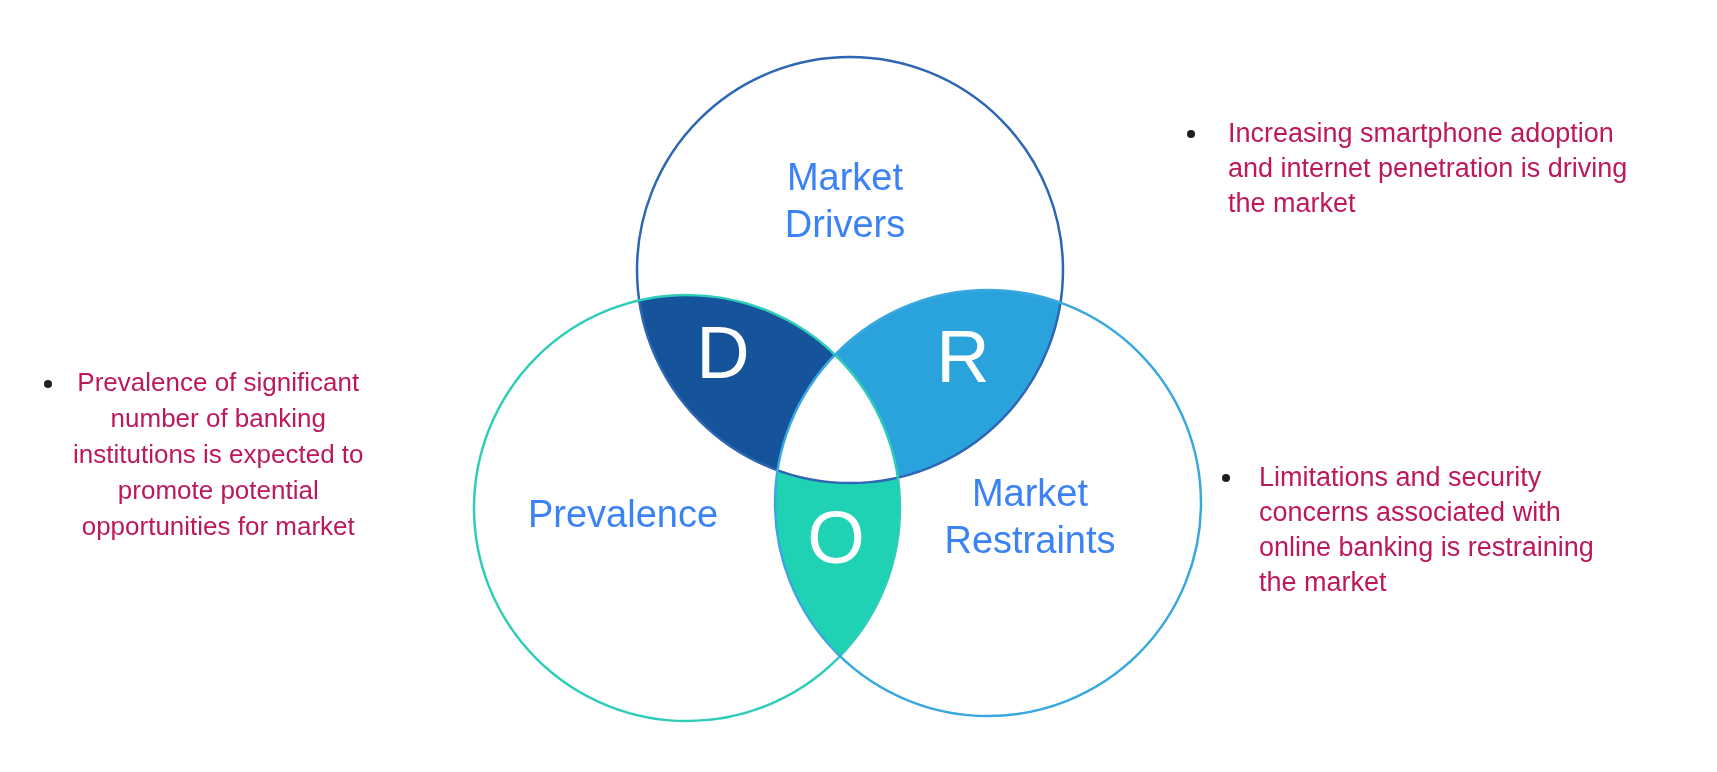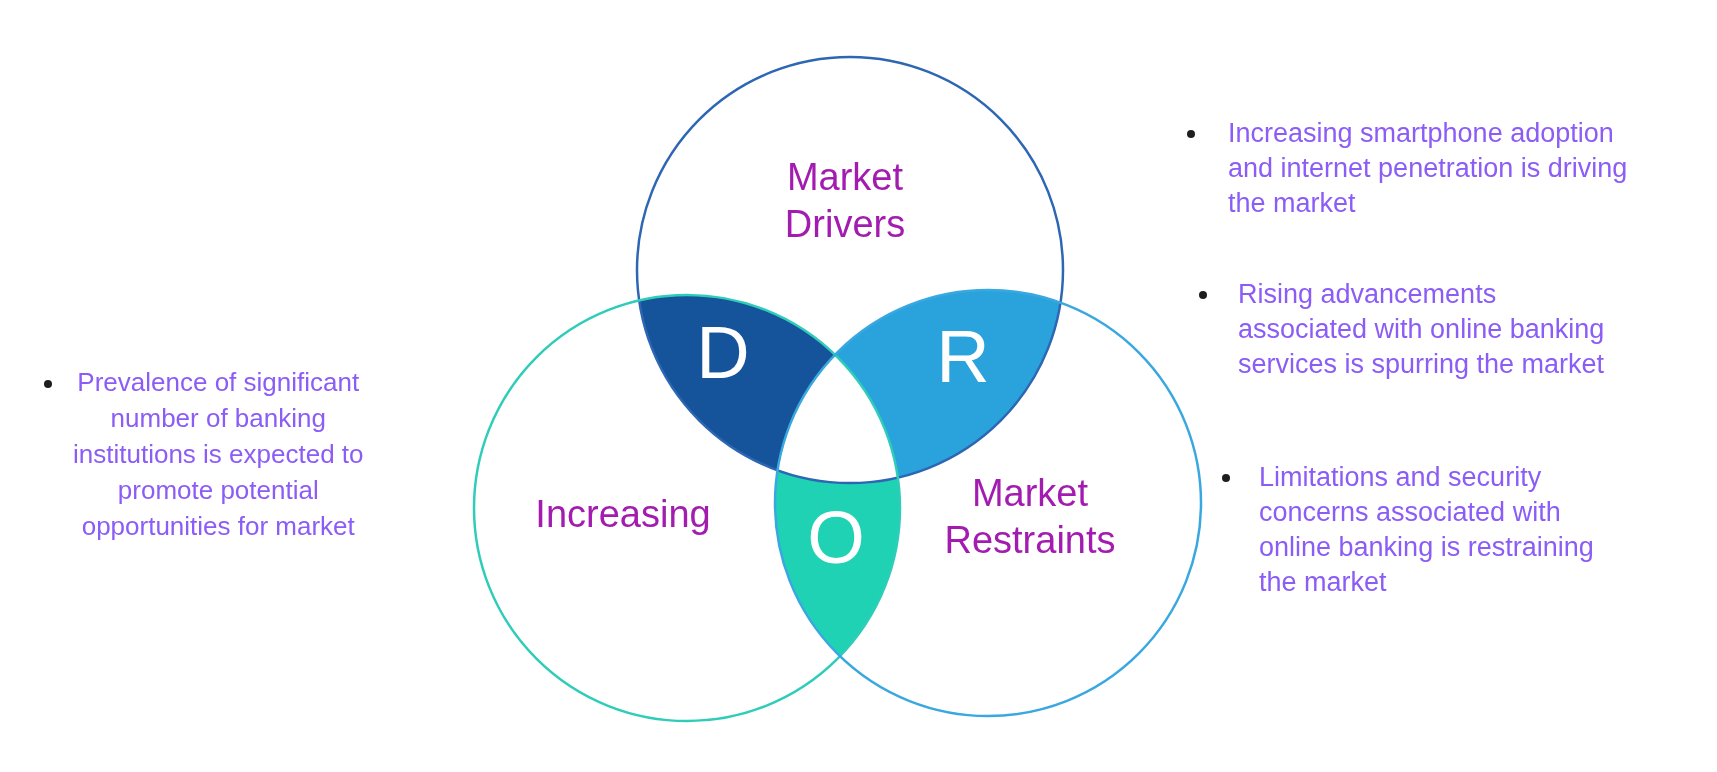--- a/index.html
+++ b/index.html
@@ -31,37 +31,37 @@
   .lens-letter {
     font-size: 74px;
     font-weight: 400;
     color: #ffffff;
     line-height: 1;
   }
   .circle-label {
     font-size: 38px;
     line-height: 47px;
     text-align: center;
-    color: #a21caf;
+    color: #3b82f6;
   }
   .note {
     position: absolute;
     display: flex;
     align-items: flex-start;
   }
   .note .dot {
     flex: 0 0 auto;
     width: 8px;
     height: 8px;
     border-radius: 50%;
     background: #1e1e1e;
   }
   .note .note-text {
     white-space: pre-line;
-    color: #8b5cf6;
+    color: #be185d;
   }
   .note-left .note-text {
     font-size: 26px;
     line-height: 36px;
     text-align: center;
   }
   .note-right .note-text {
     font-size: 27px;
     line-height: 35px;
   }
@@ -111,46 +111,40 @@
     <circle cx="687" cy="508" r="213" fill="none" stroke-width="2.5" stroke="#2fcdb9"></circle>
     <circle cx="988" cy="503" r="213" fill="none" stroke-width="2.5" stroke="#3aa8e0"></circle>
   </svg>
 
   <span class="overlay lens-letter" style="left:723px; top:353px;">D</span>
   <span class="overlay lens-letter" style="left:963px; top:357px;">R</span>
   <span class="overlay lens-letter" style="left:836px; top:538px;">O</span>
 
   <div class="overlay circle-label" style="left:845px; top:201px;">Market
 Drivers</div>
-  <div class="overlay circle-label" style="left:623px; top:514px;">Increasing</div>
+  <div class="overlay circle-label" style="left:623px; top:514px;">Prevalence</div>
   <div class="overlay circle-label" style="left:1030px; top:517px;">Market
 Restraints</div>
 
   <div class="note note-left" style="left:44px; top:364px;">
     <span class="dot" style="margin-top:16px; margin-right:21px;"></span>
     <div class="note-text">Prevalence of significant
 number of banking
 institutions is expected to
 promote potential
 opportunities for market</div>
   </div>
 
   <div class="note note-right" style="left:1187px; top:116px;">
     <span class="dot" style="margin-top:14px; margin-right:33px;"></span>
     <div class="note-text">Increasing smartphone adoption
 and internet penetration is driving
 the market</div>
   </div>
 
-  <div class="note note-right" style="left:1199px; top:277px;">
-    <span class="dot" style="margin-top:14px; margin-right:31px;"></span>
-    <div class="note-text">Rising advancements
-associated with online banking
-services is spurring the market</div>
-  </div>
 
   <div class="note note-right" style="left:1222px; top:460px;">
     <span class="dot" style="margin-top:14px; margin-right:29px;"></span>
     <div class="note-text">Limitations and security
 concerns associated with
 online banking is restraining
 the market</div>
   </div>
 
 

